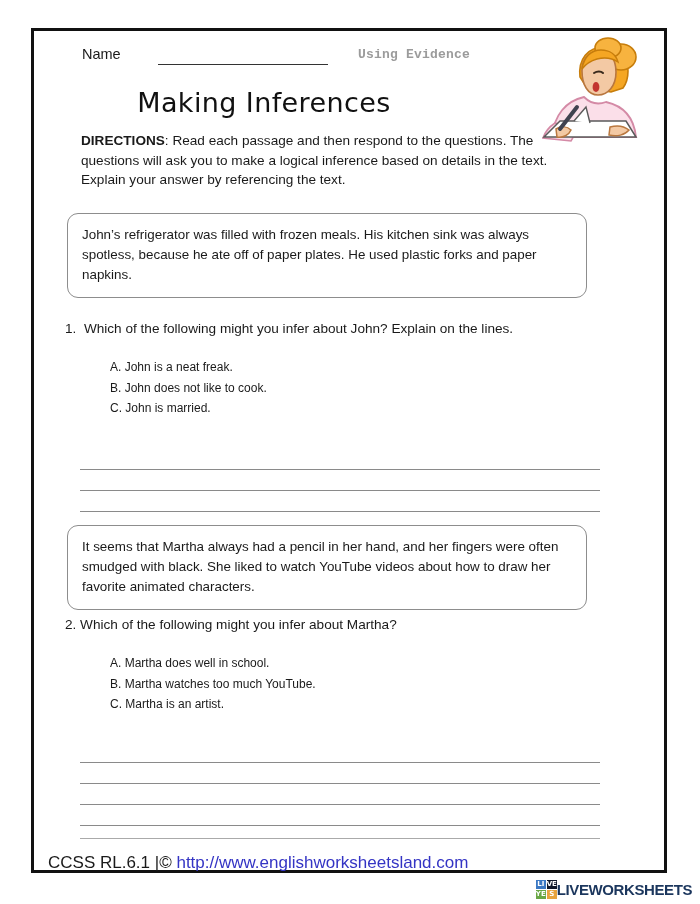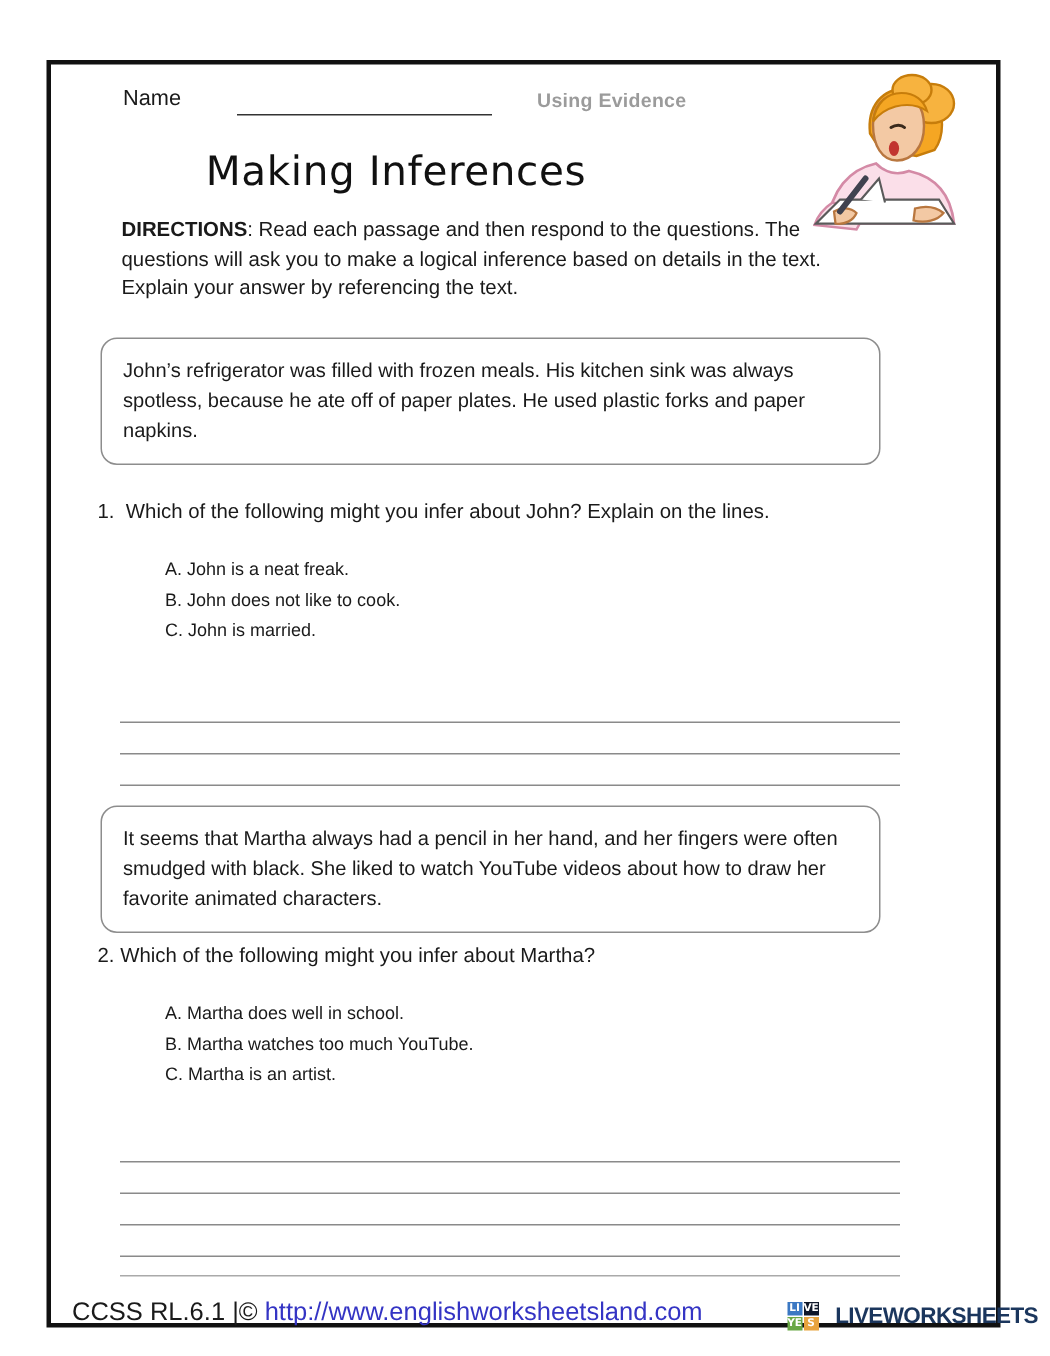--- a/index.html
+++ b/index.html
@@ -19,21 +19,20 @@
   
   #page-frame {
     position: absolute;
     left: 31px;
     top: 28px;
     width: 636px;
     height: 845px;
     border: 3px solid #111111;
     background: #ffffff;
     box-sizing: border-box;
-    margin-top: 12px;
   }
 
   #sheet-inner {
     position: absolute;
     left: 0;
     top: 0;
     right: 0;
     bottom: 0;
     padding: 0;
   }
@@ -62,20 +61,21 @@
     border-bottom: 1.6px solid #333333;
   }
   #header-subject {
     position: absolute;
     left: 276px;
     top: 4px;
     font-size: 13px;
     font-weight: bold;
     color: #9b9b9b;
     letter-spacing: .2px;
+    font-family: Liberation Mono, monospace;
   }
 
   
   #clipart {
     position: absolute;
     right: 2px;
     top: 2px;
     width: 140px;
     height: 112px;
   }
@@ -177,24 +177,24 @@
   }
   #footer-credit .footer-url {
     color: #3434c4;
     text-decoration: none;
   }
 
   
   #lws-logo {
     position: absolute;
     right: 8px;
-    bottom: 16px;
+    bottom: 4px;
     display: flex;
     align-items: center;
-    gap: 11px;
+    gap: 0;
     height: 22px;
   }
   #lws-tiles {
     display: grid;
     grid-template-columns: 10px 10px;
     grid-template-rows: 9px 9px;
     gap: 1px;
   }
   .lws-tile {
     width: 10px;

